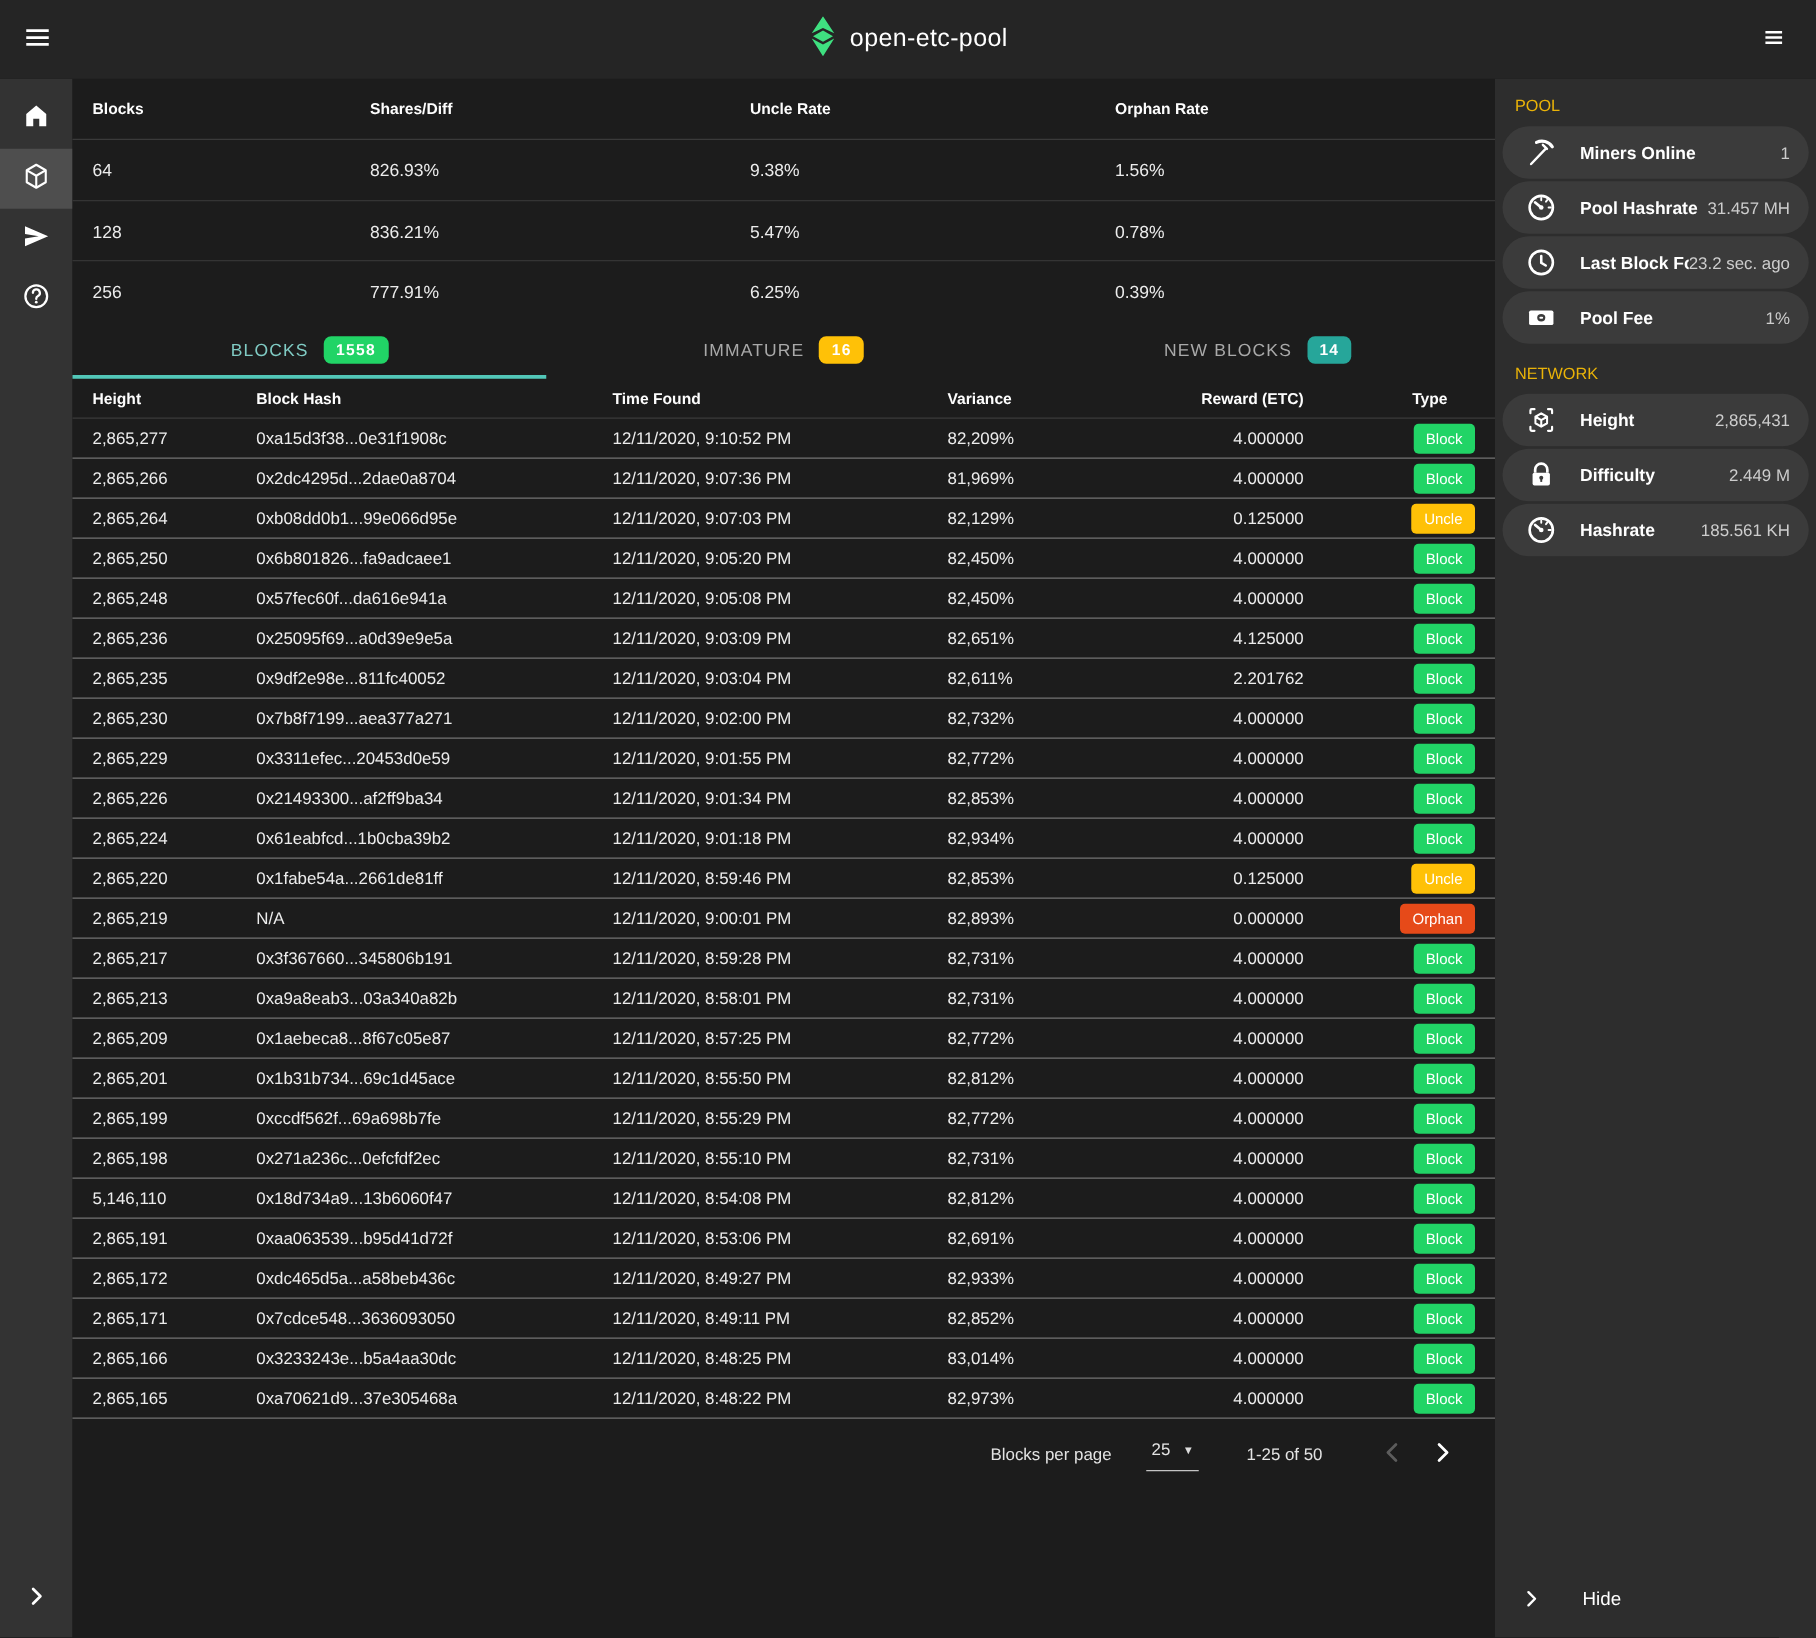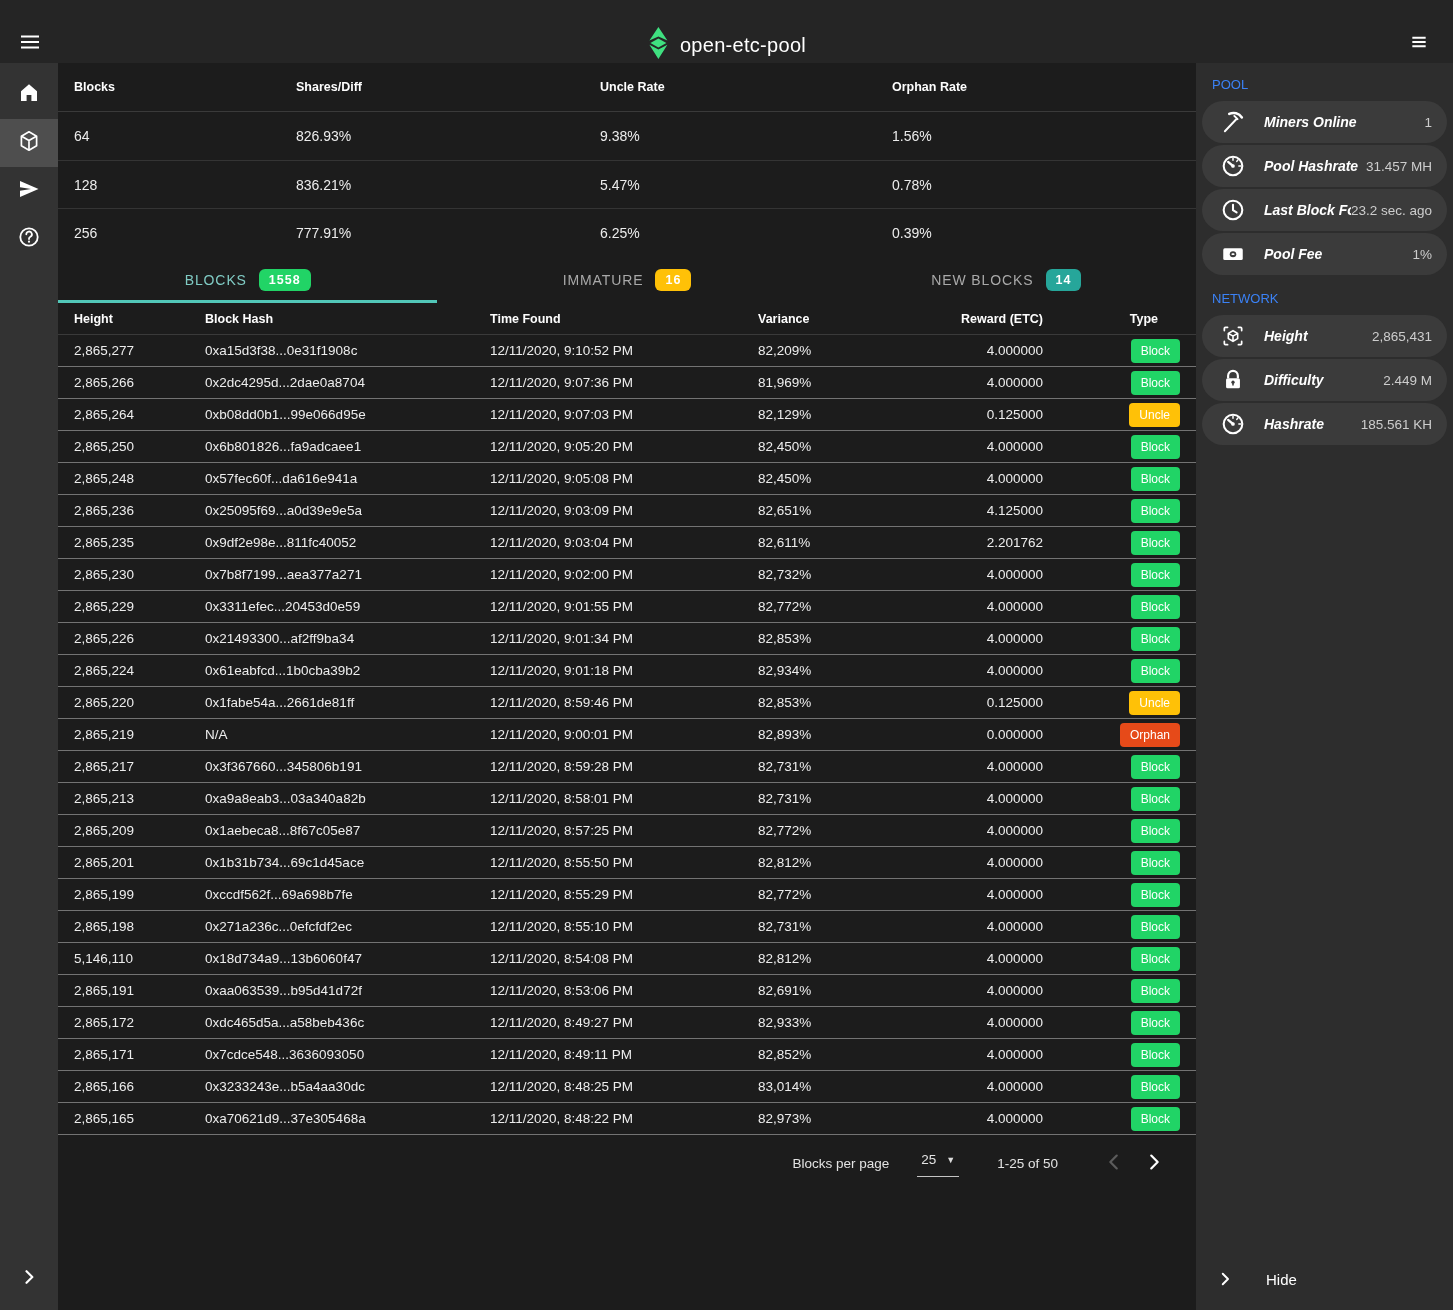--- a/index.html
+++ b/index.html
@@ -1,20 +1,20 @@
 <!DOCTYPE html>
 <html><head>
 <meta charset="utf-8">
 <style>
   * { margin:0; padding:0; box-sizing:border-box; }
   html,body { width:1453px; height:1310px; background:#1c1c1c; font-family:"Liberation Sans","DejaVu Sans",sans-serif; color:#ececec; overflow:hidden; }
   .app { width:1453px; height:1310px; display:flex; flex-direction:column; }
 
   
-  .topbar { height:63px; background:#252525; position:relative; display:flex; align-items:flex-end; flex-shrink:0; }
+  .topbar { height:63px; background:#252525; position:relative; display:flex; align-items:center; flex-shrink:0; }
   .icon-btn { width:40px; height:40px; border:none; background:transparent; display:flex; align-items:center; justify-content:center; cursor:pointer; }
   .topbar .left-menu { margin-left:10px; }
   .topbar .right-menu { position:absolute; right:14px; }
   .brand { position:absolute; left:50%; transform:translateX(-50%); display:flex; align-items:center; gap:11px; }
   .brand-title { font-size:20px; color:#fff; letter-spacing:.3px; }
 
   
   .body { flex:1; display:flex; min-height:0; }
 
   
@@ -54,24 +54,24 @@
   .pagination { height:56px; display:flex; align-items:center; justify-content:flex-end; padding-right:22px; font-size:13.5px; color:#e3e3e3; }
   .pp-label { margin-right:28px; }
   .pp-select { display:flex; align-items:flex-start; gap:10px; border-bottom:1px solid #c4c4c4; padding:2px 4px 9px 4px; cursor:pointer; }
   .pp-caret { font-size:9px; color:#dcdcdc; margin-top:3px; }
   .pp-range { margin-left:38px; margin-right:36px; }
   .pager-btn { width:40px; height:40px; border:none; background:transparent; display:flex; align-items:center; justify-content:center; cursor:pointer; }
   .content-filler { flex:1; }
 
   
   .rightbar { width:257px; background:#2d2d2d; display:flex; flex-direction:column; flex-shrink:0; }
-  .section-title { font-size:13px; color:#3b82f6; padding:14px 16px 9px 16px; }
+  .section-title { font-size:13px; color:#eab308; padding:14px 16px 9px 16px; }
   .pill { height:42px; margin:0 6px 2px 6px; background:#3b3b3b; border-radius:21px; display:grid; grid-template-columns:62px 1fr auto; align-items:center; padding-right:15px; }
   .pill .p-icon { display:flex; align-items:center; justify-content:center; }
-  .pill .p-label { font-size:14px; font-weight:bold; color:#fff; white-space:nowrap; overflow:hidden;font-style:italic; }
+  .pill .p-label { font-size:14px; font-weight:bold; color:#fff; white-space:nowrap; overflow:hidden; }
   .pill .p-value { font-size:13.5px; color:#cdcdcd; white-space:nowrap; }
   .right-spacer { flex:1; }
   .hide-row { height:62px; display:flex; align-items:center; cursor:pointer; }
   .hide-row .h-icon { width:58px; display:flex; align-items:center; justify-content:center; }
   .hide-label { font-size:15px; color:#fff; margin-left:12px; }
 
   
   .footer { height:37px; background:#2e2e2e; display:flex; align-items:center; padding-left:16px; font-size:15px; color:#ececec; flex-shrink:0; }
 </style>
 </head>

